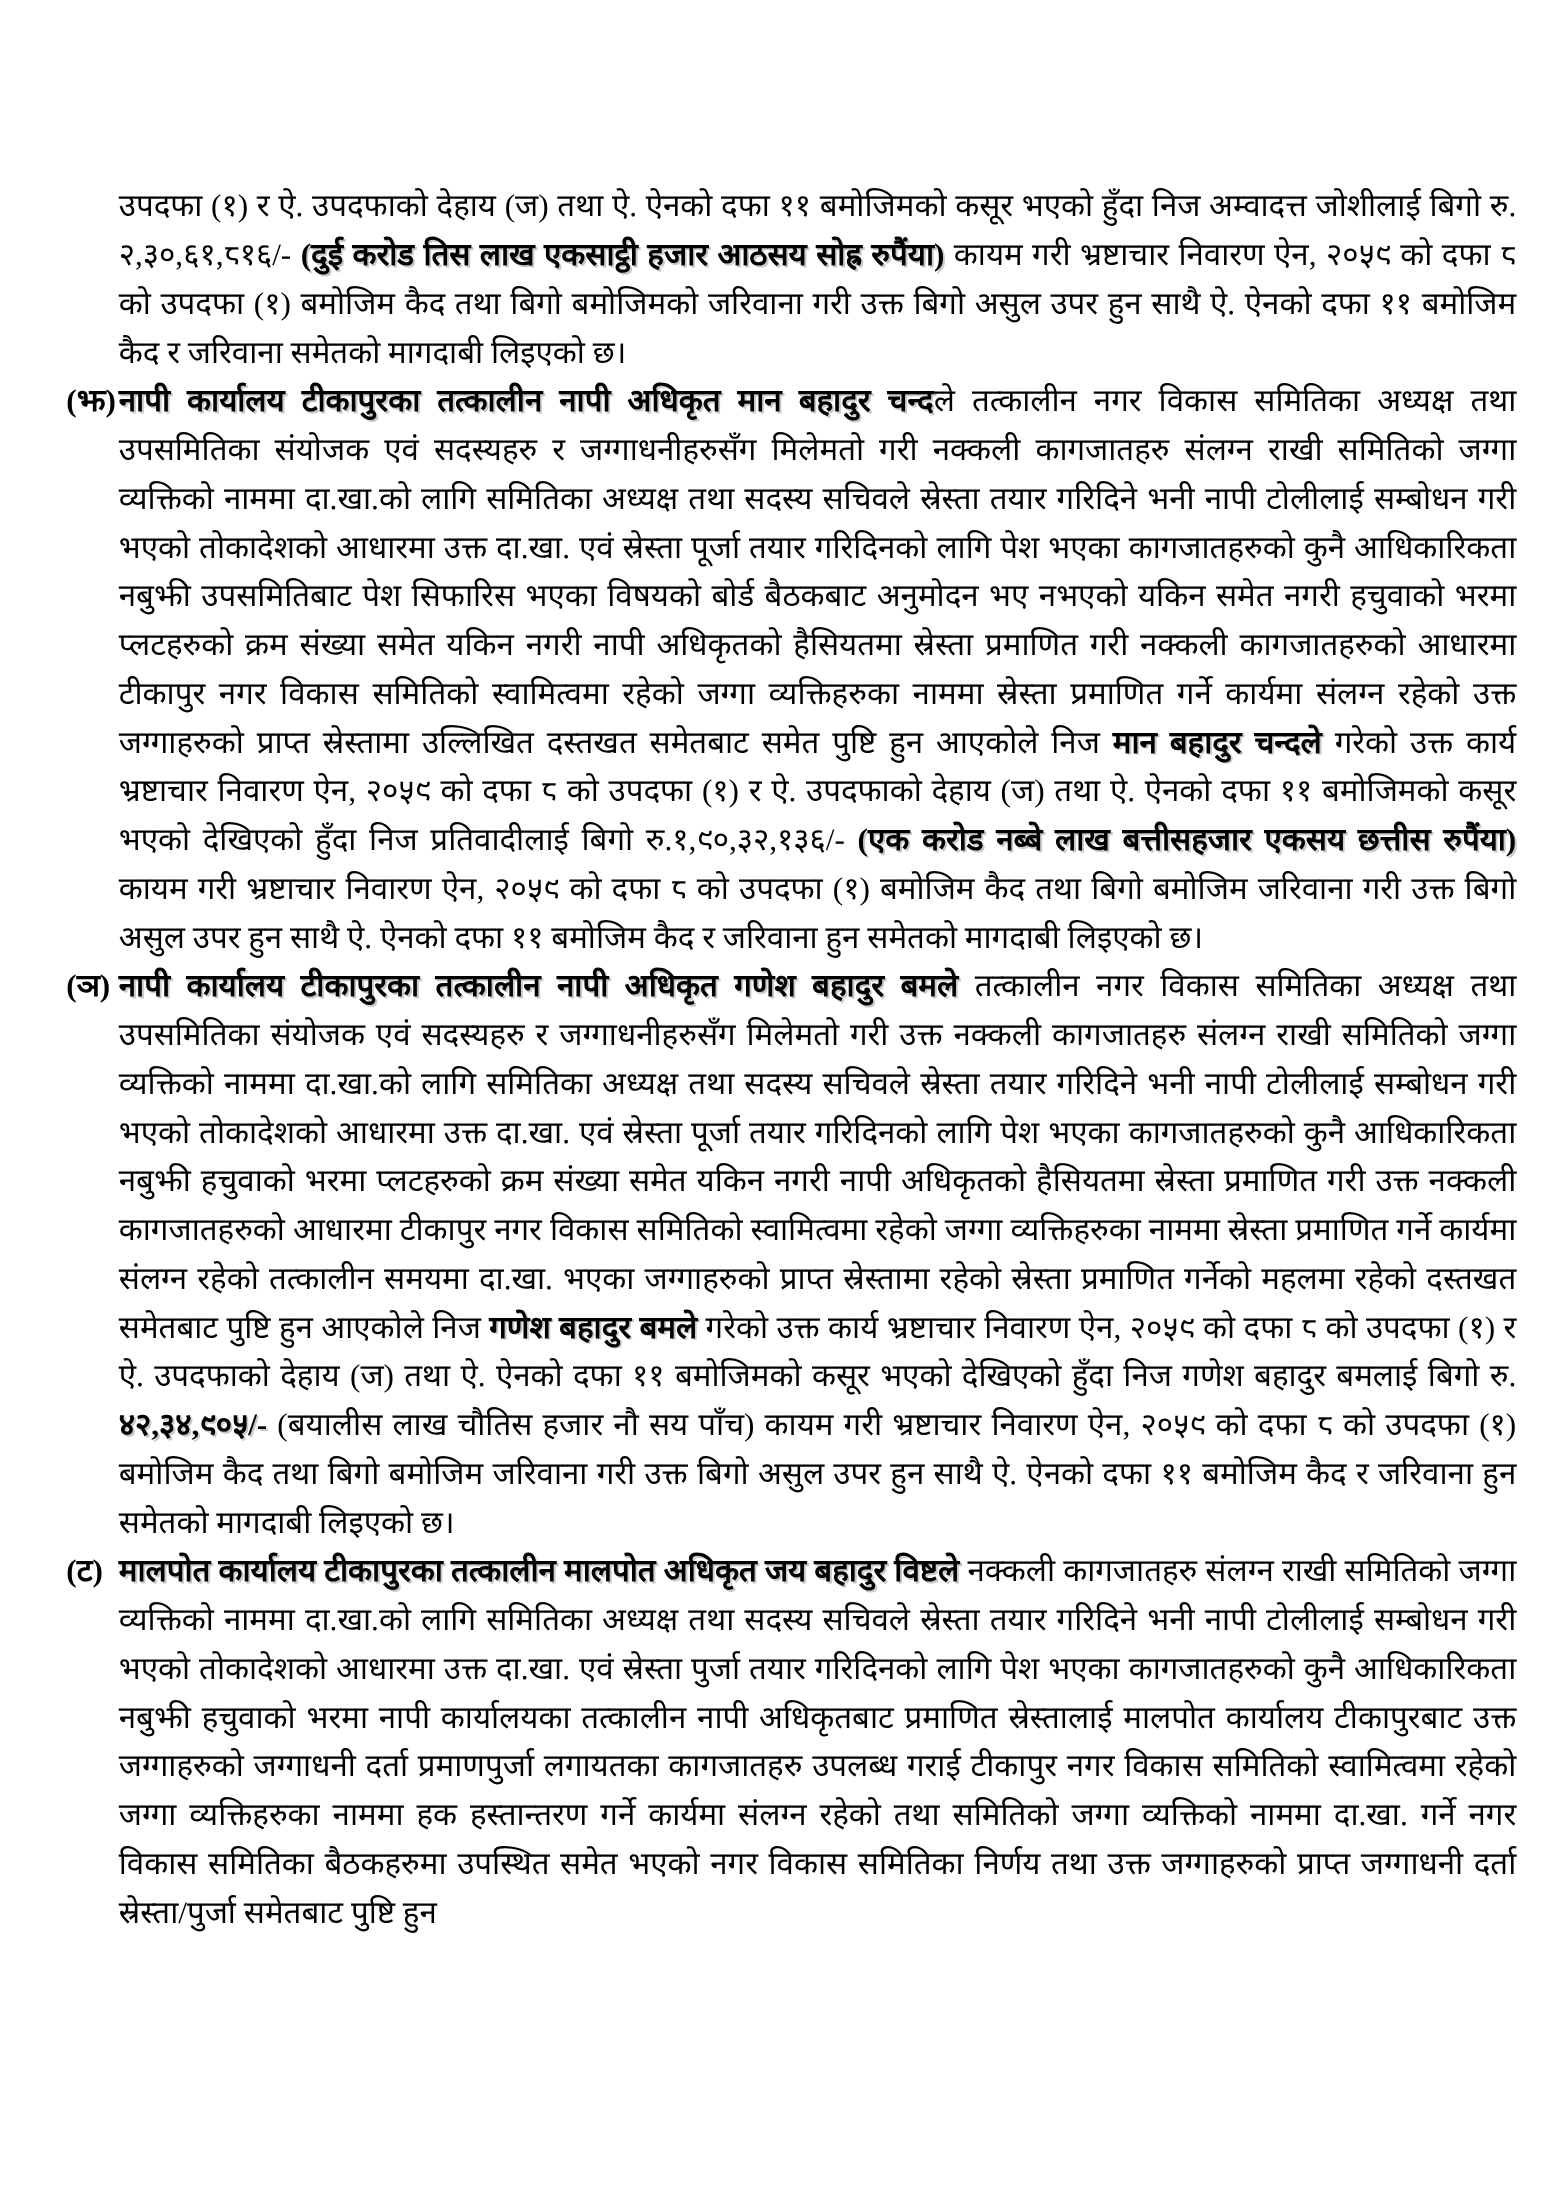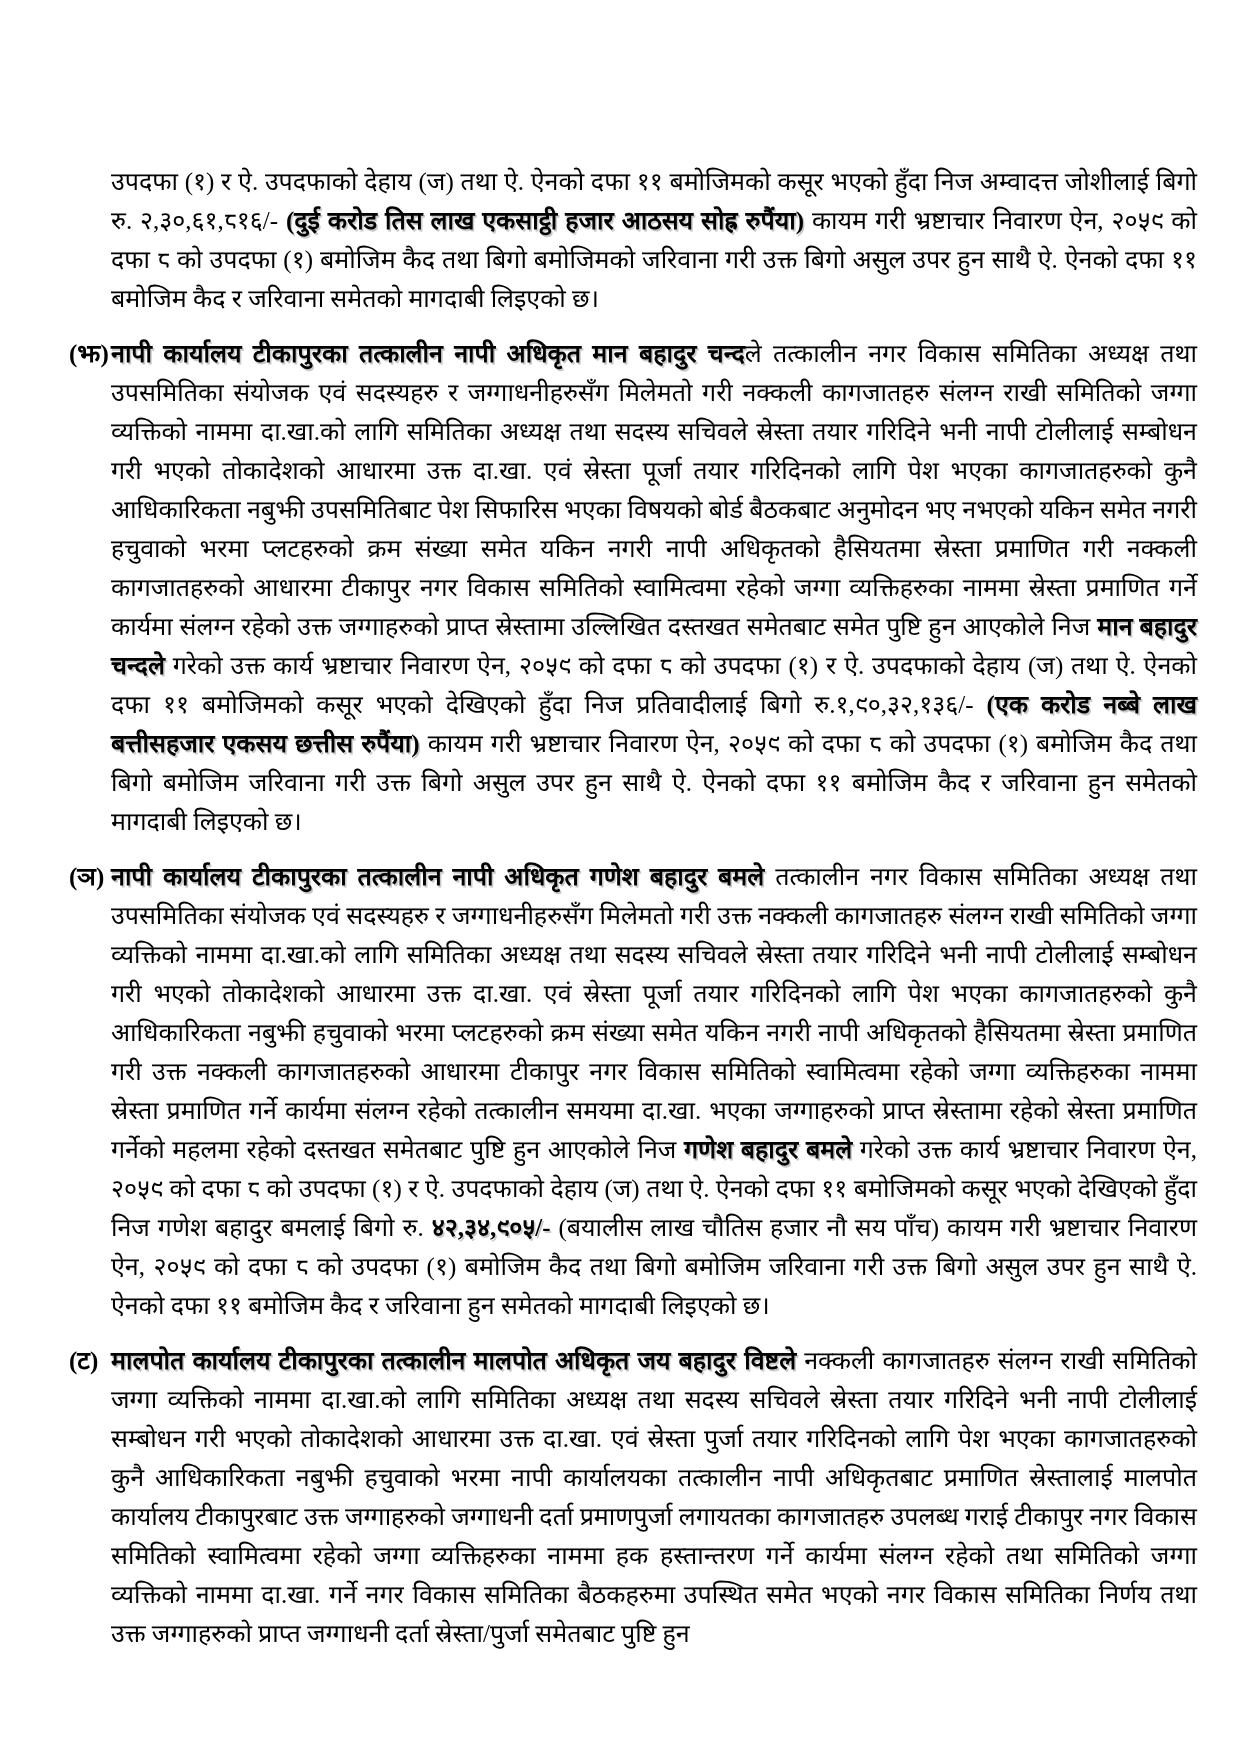--- a/index.html
+++ b/index.html
@@ -21,21 +21,21 @@
     left: 95px;
     top: 146px;
     width: 1118px;
     font-size: 25px;
     line-height: 39px;
     text-align: justify;
     color: #000000;
   }
   .para {
     position: relative;
-    margin: 16px;
+    margin: 0;
     padding: 0;
   }
   .para-label {
     position: absolute;
     left: -42px;
     top: 0;
     font-weight: 700;
     white-space: nowrap;
   }
   .seg {

